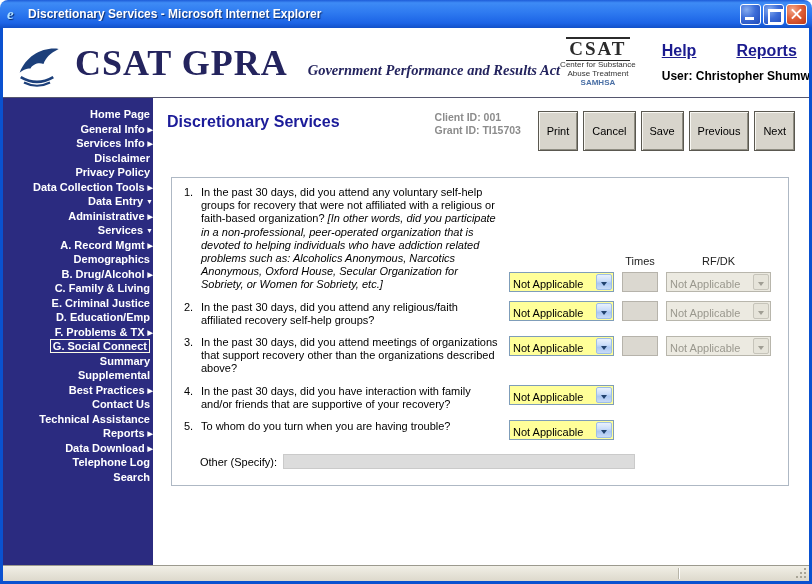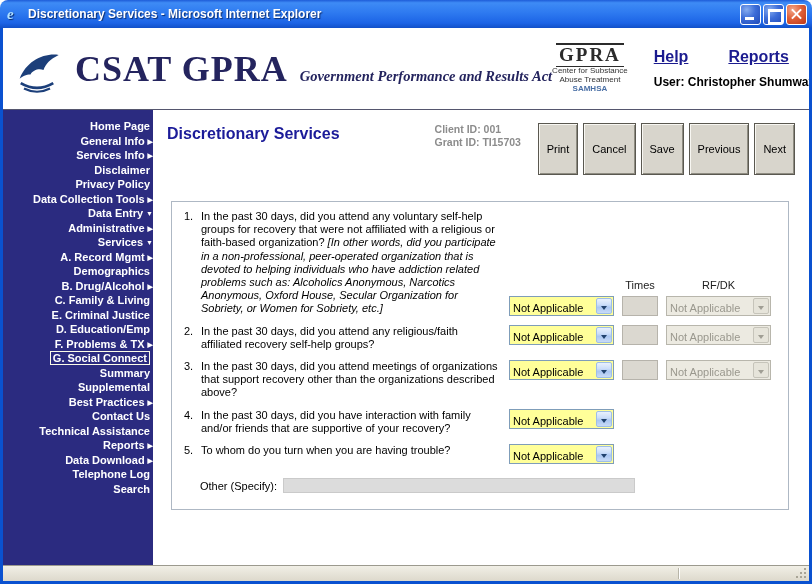--- a/index.html
+++ b/index.html
@@ -22,25 +22,25 @@
   .btn-min::after { content:""; position:absolute; left:4px; bottom:4px; width:9px; height:3px; background:#fff; }
   .btn-max::after { content:""; position:absolute; left:4px; top:4px; width:11px; height:10px; border:2px solid #fff; border-top-width:3px; }
   .btn-close::before,.btn-close::after { content:""; position:absolute; left:3px; top:8.5px; width:13px; height:2px; background:#fff; }
   .btn-close::before { transform:rotate(45deg); }
   .btn-close::after  { transform:rotate(-45deg); }
 
   
   .frame { flex:1; display:flex; flex-direction:column; border-left:3px solid #0A51D0; border-right:3px solid #0A51D0; border-bottom:3px solid #0A51D0; overflow:hidden; }
 
   
-  .header { height:82px; background:#fff; display:flex; align-items:center; padding:2px 6px 2px 8px; border-bottom:1px solid #55566E; }
+  .header { height:70px; background:#fff; display:flex; align-items:center; padding:2px 6px 2px 8px; border-bottom:1px solid #55566E; }
   .hhs-logo { width:52px; height:52px; flex-shrink:0; }
   .brand { margin-left:12px; display:flex; align-items:baseline; white-space:nowrap; }
   .brand-main { font-family:"Liberation Serif",serif; font-weight:bold; font-size:36px; color:#24245E; letter-spacing:1px; }
-  .brand-sub  { font-family:"Liberation Serif",serif; font-style:italic; font-weight:bold; font-size:14.5px; color:#24245E; margin-left:12px; }
+  .brand-sub  { font-family:"Liberation Serif",serif; font-style:italic; font-weight:bold; font-size:14.5px; color:#24245E; margin-left:20px; }
   .csat-logo { margin-left:auto; text-align:center; line-height:1.1; flex-shrink:0; }
   .csat-word { display:inline-block; font-family:"Liberation Serif",serif; font-weight:bold; font-size:19px; letter-spacing:2px; color:#2B2B2B; border-top:2px solid #2B2B2B; border-bottom:1px solid #2B2B2B; padding:0 3px; }
   .csat-org { font-size:8px; color:#333; }
   .csat-agency { font-size:8px; color:#4A6FA5; font-weight:bold; }
   .header-right { margin-left:26px; margin-right:2px; display:flex; flex-direction:column; gap:9px; flex-shrink:0; }
   .links-row { display:flex; gap:40px; }
   .hdr-link { color:#1B1B8F; font-weight:bold; font-size:16px; text-decoration:underline; cursor:pointer; }
   .user-text { font-weight:bold; font-size:12px; color:#000; white-space:nowrap; }
 
   
@@ -53,21 +53,21 @@
   .nav-arrow { font-size:7px; margin-left:3px; vertical-align:1px; }
   .nav-item.selected .nav-label { display:inline-block; border:1px solid #FCFCE8; padding:0 2px; margin-left:-3px; line-height:12px; }
 
   .main { flex:1; background:#fff; padding:10px 14px 0 14px; overflow:hidden; }
   .main-header { display:flex; align-items:flex-start; }
   .page-title { color:#1B1B99; font-size:16px; font-weight:bold; padding-top:5px; white-space:nowrap; }
   .ids { margin-left:95px; padding-top:3px; }
   .id-line { color:#8C8C8C; font-weight:bold; font-size:10.5px; line-height:13px; white-space:nowrap; }
   .btn-row { margin-left:auto; display:flex; gap:5px; padding-top:3px; }
   .xp-btn { font-family:inherit; font-size:11px; color:#000; background:#D8D5CC; border:1px solid #5A5850;
-    box-shadow:inset 1px 1px 0 #F8F7F2, inset -1px -1px 0 #8F8D82; padding:19px 8px; cursor:pointer; white-space:nowrap; }
+    box-shadow:inset 1px 1px 0 #F8F7F2, inset -1px -1px 0 #8F8D82; padding:13px 8px; cursor:pointer; white-space:nowrap; }
 
   
   fieldset { margin:26px 6px 0 4px; border:1px solid #AEB8C4; padding:8px 6px 16px 12px; }
   legend { font-size:11px; font-weight:bold; color:#6E86A8; letter-spacing:0.3px; padding:0 4px; margin-left:6px; }
 
   .question { display:flex; margin-bottom:9px; }
   .q-num  { width:17px; font-size:11px; line-height:13.2px; }
   .q-text { width:298px; font-size:11px; line-height:13.2px; }
   .q-note { font-style:italic; }
   .q-ctrl { margin-left:10px; align-self:flex-start; }
@@ -119,21 +119,21 @@
       <svg class="hhs-logo" viewBox="0 0 48 48">
         <path d="M8 33 C14 17 30 9 44 11 C36 15 32 19 30 25 C26 23 20 25 18 29 C14 29 10 31 8 33 Z" fill="#1C3F7A"></path>
         <path d="M9 37 q15 9 30 0" stroke="#1C3F7A" fill="none" stroke-width="2.5"></path>
         <path d="M12 42 q12 6 24 0" stroke="#1C3F7A" fill="none" stroke-width="2"></path>
       </svg>
       <div class="brand">
         <span class="brand-main">CSAT GPRA</span>
         <span class="brand-sub">Government Performance and Results Act</span>
       </div>
       <div class="csat-logo">
-        <span class="csat-word">GPRA</span>
+        <span class="csat-word">CSAT</span>
         <div class="csat-org">Center for Substance</div>
         <div class="csat-org">Abuse Treatment</div>
         <div class="csat-agency">SAMHSA</div>
       </div>
       <div class="header-right">
         <div class="links-row">
           <span class="hdr-link">Help</span>
           <span class="hdr-link">Reports</span>
         </div>
         <span class="user-text">User: Christopher Shumway</span>

